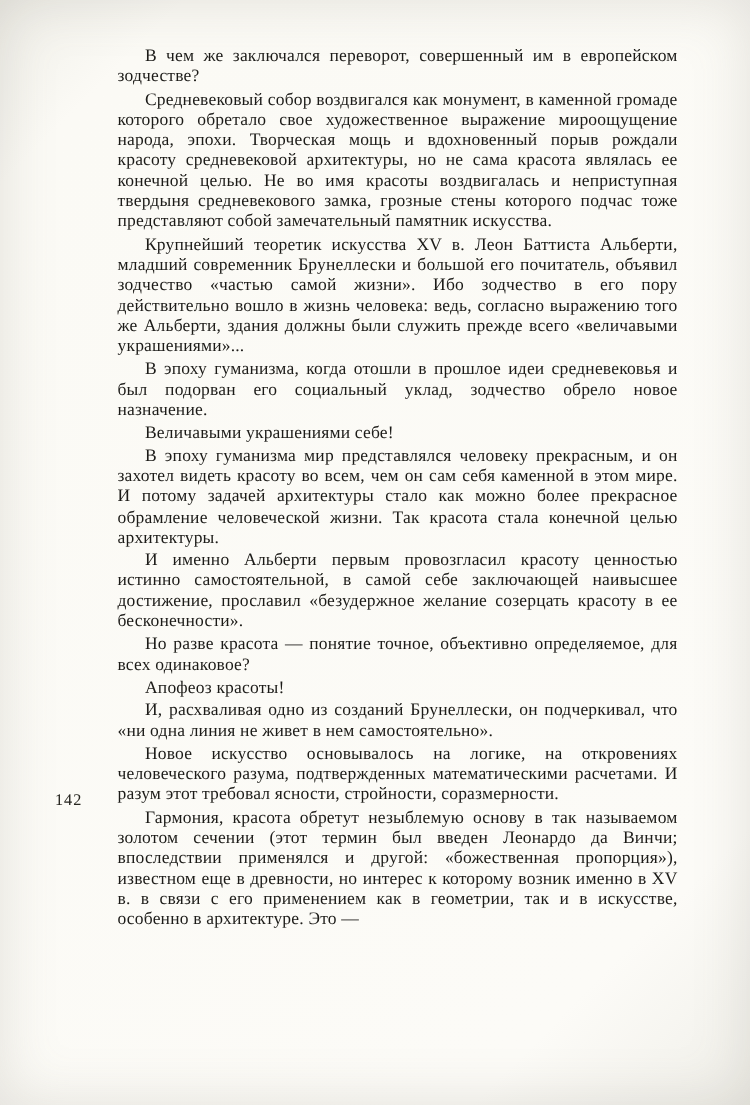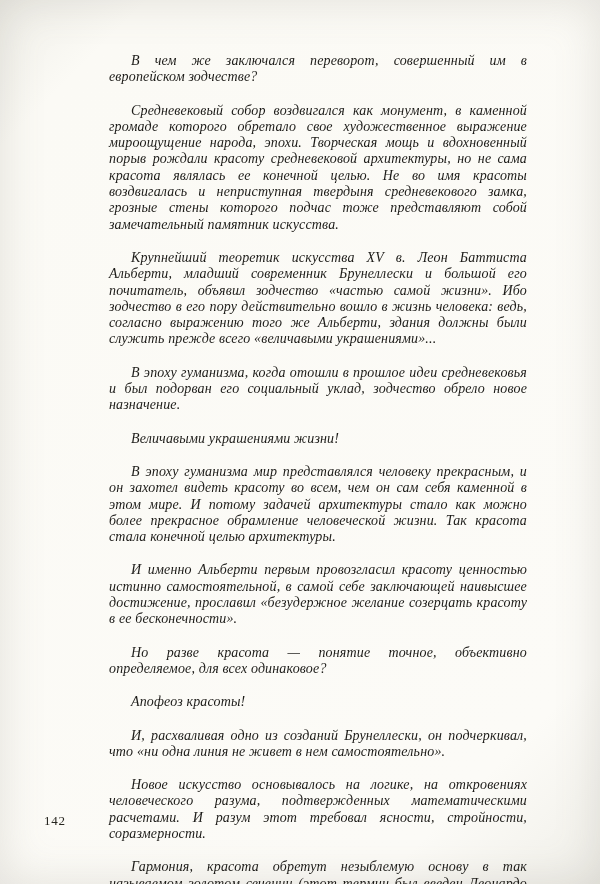--- a/index.html
+++ b/index.html
@@ -27,23 +27,22 @@
     top: 36px;
     width: 452px;
     font-size: 14px;
     line-height: 16.3px;
     text-align: justify;
     letter-spacing: 0.15px;
     hyphens: auto;
     -webkit-hyphens: auto;
   }
   .para {
-    margin: 17px;
+    margin: 2px;
     text-indent: 22px;
-    font-style: italic;
   }
   .para-wrap {
     position: relative;
   }
   .page-number {
     position: absolute;
     left: -48px;
     top: 36px;
     font-size: 13px;
     letter-spacing: 0.8px;
@@ -52,21 +51,21 @@
 </style>
 </head>
 <body>
 
 <div class="scan-page">
   <div class="text-block">
     <p class="para">В чем же заключался переворот, совершенный им в европейском зодчестве?</p>
     <p class="para">Средневековый собор воздвигался как монумент, в каменной громаде которого обретало свое художественное выражение мироощущение народа, эпохи. Творческая мощь и вдохновенный порыв рождали красоту средневековой архитектуры, но не сама красота являлась ее конечной целью. Не во имя красоты воздвигалась и неприступная твердыня средневекового замка, грозные стены которого подчас тоже представляют собой замечательный памятник искусства.</p>
     <p class="para">Крупнейший теоретик искусства XV в. Леон Баттиста Альберти, младший современник Брунеллески и большой его почитатель, объявил зодчество «частью самой жизни». Ибо зодчество в его пору действительно вошло в жизнь человека: ведь, согласно выражению того же Альберти, здания должны были служить прежде всего «величавыми украшениями»...</p>
     <p class="para">В эпоху гуманизма, когда отошли в прошлое идеи средневековья и был подорван его социальный уклад, зодчество обрело новое назначение.</p>
-    <p class="para">Величавыми украшениями жизни!</p>
+    <p class="para">Величавыми украшениями себе!</p>
     <p class="para">В эпоху гуманизма мир представлялся человеку прекрасным, и он захотел видеть красоту во всем, чем он сам себя каменной в этом мире. И потому задачей архитектуры стало как можно более прекрасное обрамление человеческой жизни. Так красота стала конечной целью архитектуры.</p>
     <p class="para">И именно Альберти первым провозгласил красоту ценностью истинно самостоятельной, в самой себе заключающей наивысшее достижение, прославил «безудержное желание созерцать красоту в ее бесконечности».</p>
     <p class="para">Но разве красота — понятие точное, объективно определяемое, для всех одинаковое?</p>
     <p class="para">Апофеоз красоты!</p>
     <p class="para">И, расхваливая одно из созданий Брунеллески, он подчеркивал, что «ни одна линия не живет в нем самостоятельно».</p>
     <div class="para-wrap">
       <span class="page-number">142</span>
       <p class="para">Новое искусство основывалось на логике, на откровениях человеческого разума, подтвержденных математическими расчетами. И разум этот требовал ясности, стройности, соразмерности.</p>
     </div>
     <p class="para">Гармония, красота обретут незыблемую основу в так называемом золотом сечении (этот термин был введен Леонардо да Винчи; впоследствии применялся и другой: «божественная пропорция»), известном еще в древности, но интерес к которому возник именно в XV в. в связи с его применением как в геометрии, так и в искусстве, особенно в архитектуре. Это —</p>

